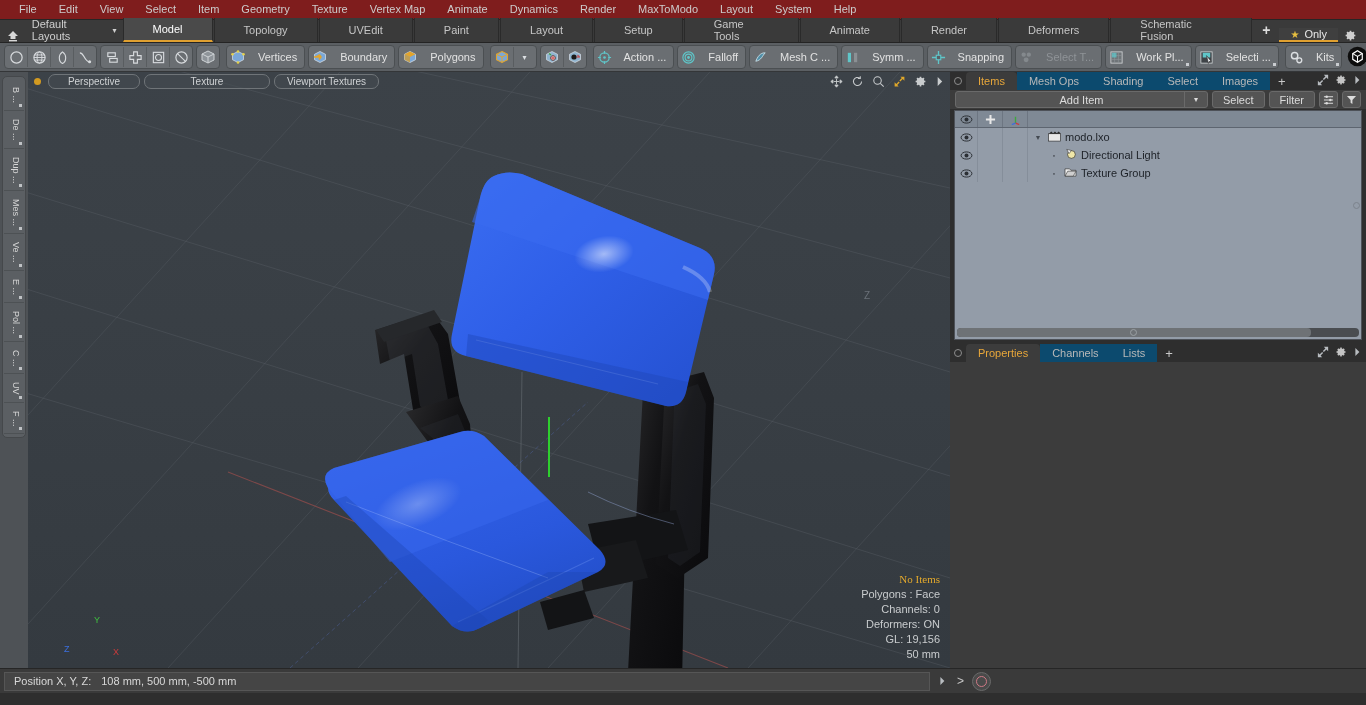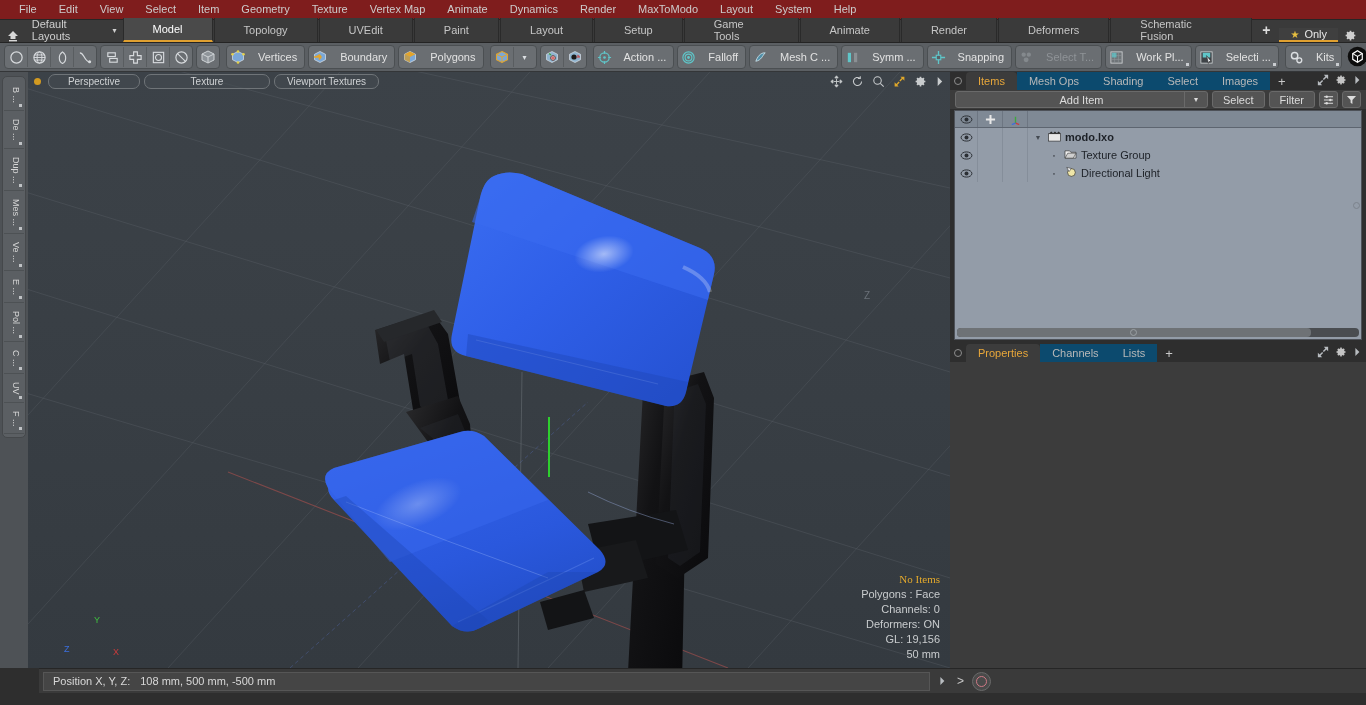--- a/index.html
+++ b/index.html
@@ -105,34 +105,34 @@
   .ilhead{height:16px;background:#7f8995;display:flex;align-items:stretch;
           border-bottom:1px solid #5d6570;}
   .ilcol{display:flex;align-items:center;justify-content:center;border-right:1px solid #6d7682;}
   .ilcol.c1{width:22px;} .ilcol.c2{width:24px;} .ilcol.c3{width:24px;}
   .ilcol.cname{flex:1;justify-content:flex-start;padding-left:27px;font-size:11px;color:#3b4149;border-right:none;}
   .ilrow{height:18px;display:flex;align-items:stretch;}
   .ilrow .eye{width:22px;display:flex;align-items:center;justify-content:center;border-right:1px solid #8890:;}
   .ilrow .cellsep{width:24px;border-left:1px solid #858e9a;}
   .ilrow .namecell{flex:1;display:flex;align-items:center;gap:4px;border-left:1px solid #858e9a;
                    padding-left:4px;font-size:11px;color:#1d2127;white-space:nowrap;}
-  .ilrow .namecell.bold{font-weight:bold;}
+  .ilrow .namecell.bold{font-weight:normal;}
   .hscroll{position:absolute;left:2px;right:2px;bottom:2px;height:9px;background:#4a4d51;border-radius:4px;}
   .hscroll i{position:absolute;left:0;top:0;bottom:0;width:88%;background:#6e7276;border-radius:4px;
              display:flex;align-items:center;justify-content:center;}
   .hscroll i:after{content:"";width:5px;height:5px;border-radius:50%;border:1px solid #9aa0a4;}
   .vdots{position:absolute;right:1px;top:40%;width:5px;height:5px;border-radius:50%;
          border:1px solid #7c838c;}
 
   .ptabs2{height:18px;background:#2e2e2e;display:flex;align-items:stretch;margin-top:4px;position:relative;}
   .propbody{flex:1;background:#3c3c3c;margin:0 0 0 0;}
 
   
   .bottombar{height:24px;background:#3a3a3a;display:flex;align-items:center;
-             border-top:1px solid #262626;padding:0 4px;gap:4px;margin-left:39px;}
+             border-top:1px solid #262626;padding:0 4px;gap:4px;}
   .statusfield{flex:1;height:17px;background:#454545;border:1px solid #565656;
                display:flex;align-items:center;padding-left:9px;font-size:11px;color:#d8d8d8;}
   .bb-arrow{width:16px;display:flex;align-items:center;justify-content:center;
             font-size:9px;color:#c0c0c0;}
   .cmdwrap{width:408px;display:flex;align-items:center;gap:5px;}
   .cmdprompt{font-size:12px;color:#c8c8c8;padding:0 3px;}
   .cmdinput{flex:1;height:16px;background:#8e98a4;border:1px solid #5f666e;border-radius:3px;
             display:flex;align-items:center;padding-left:8px;font-size:11px;color:#4a5058;}
   .cmdbtn{width:17px;height:17px;border-radius:50%;background:#4a4a4a;border:1px solid #6a6a6a;
           display:flex;align-items:center;justify-content:center;}
@@ -728,51 +728,51 @@
                 <ellipse cx="7" cy="5" rx="6" ry="4" fill="none" stroke="#2b2f34" stroke-width="1.1"></ellipse>
                 <circle cx="7" cy="5" r="2.2" fill="#2b2f34"></circle>
               </svg>
           </div>
           <div class="cellsep"></div>
           <div class="cellsep"></div>
           <div class="namecell">
             <span style="width:12px;"></span>
             <span style="width:12px;text-align:center;font-size:7px;color:#5a6068;">▪</span>
             <span>
+              <svg width="13" height="12" viewBox="0 0 14 12">
+                  <circle cx="8" cy="6.5" r="4.2" fill="#efe6a8" stroke="#2a2a2a" stroke-width=".7"></circle>
+                  <path d="M8 2.3 3 1 5.4 5.6z" fill="#f4f4f4" stroke="#2a2a2a" stroke-width=".6"></path>
+                </svg>
+            </span>
+            <span>Directional Light</span>
+          </div>
+        </div>
+
+        <div class="ilrow">
+          <div class="eye">
+            <svg width="13" height="9" viewBox="0 0 14 10">
+                <ellipse cx="7" cy="5" rx="6" ry="4" fill="none" stroke="#2b2f34" stroke-width="1.1"></ellipse>
+                <circle cx="7" cy="5" r="2.2" fill="#2b2f34"></circle>
+              </svg>
+          </div>
+          <div class="cellsep"></div>
+          <div class="cellsep"></div>
+          <div class="namecell">
+            <span style="width:12px;"></span>
+            <span style="width:12px;text-align:center;font-size:7px;color:#5a6068;">▪</span>
+            <span>
               <svg width="13" height="11" viewBox="0 0 14 12">
                   <path d="M1 2h5l1.4 1.6H13V10H1z" fill="#f0f0f0" stroke="#2a2a2a" stroke-width=".7"></path>
                   <path d="M1 10 4 4.6h9L10 10z" fill="#cfcfcf" stroke="#2a2a2a" stroke-width=".6"></path>
                 </svg>
             </span>
             <span>Texture Group</span>
           </div>
         </div>
 
-        <div class="ilrow">
-          <div class="eye">
-            <svg width="13" height="9" viewBox="0 0 14 10">
-                <ellipse cx="7" cy="5" rx="6" ry="4" fill="none" stroke="#2b2f34" stroke-width="1.1"></ellipse>
-                <circle cx="7" cy="5" r="2.2" fill="#2b2f34"></circle>
-              </svg>
-          </div>
-          <div class="cellsep"></div>
-          <div class="cellsep"></div>
-          <div class="namecell">
-            <span style="width:12px;"></span>
-            <span style="width:12px;text-align:center;font-size:7px;color:#5a6068;">▪</span>
-            <span>
-              <svg width="13" height="12" viewBox="0 0 14 12">
-                  <circle cx="8" cy="6.5" r="4.2" fill="#efe6a8" stroke="#2a2a2a" stroke-width=".7"></circle>
-                  <path d="M8 2.3 3 1 5.4 5.6z" fill="#f4f4f4" stroke="#2a2a2a" stroke-width=".6"></path>
-                </svg>
-            </span>
-            <span>Directional Light</span>
-          </div>
-        </div>
-
         <div class="vdots"></div>
         <div class="hscroll">
             <i></i>
           </div>
       </div>
 
       <div class="ptabs2">
         <span class="ptab-dot">
             <i></i>
           </span>

